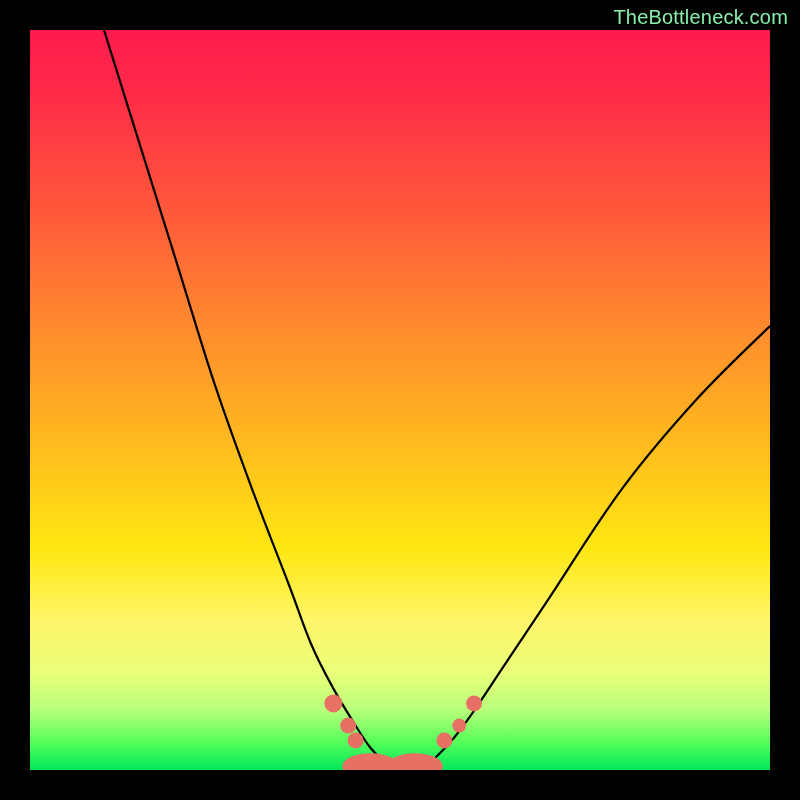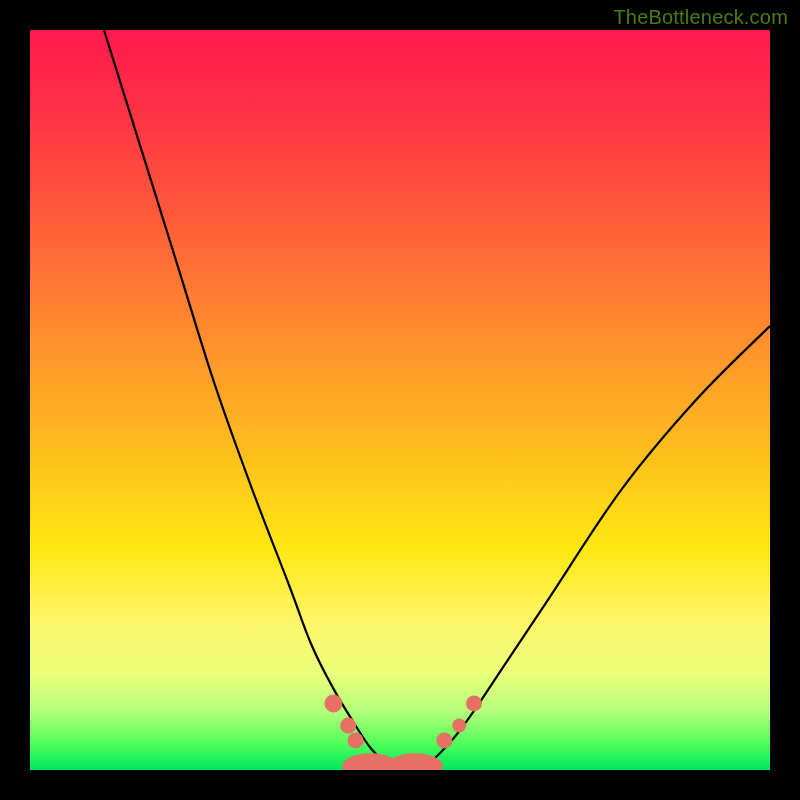--- a/index.html
+++ b/index.html
@@ -44,21 +44,21 @@
     position: absolute;
     left: 0;
     top: 0;
     width: 740px;
     height: 740px;
   }
   .watermark {
     position: absolute;
     top: 6px;
     right: 12px;
-    color: #4d7c0f;
+    color: #86efac;
     font-size: 20px;
     letter-spacing: 0.2px;
     user-select: none;
   }
 </style>
 </head>
 <body>
 
 <div class="frame">
 

